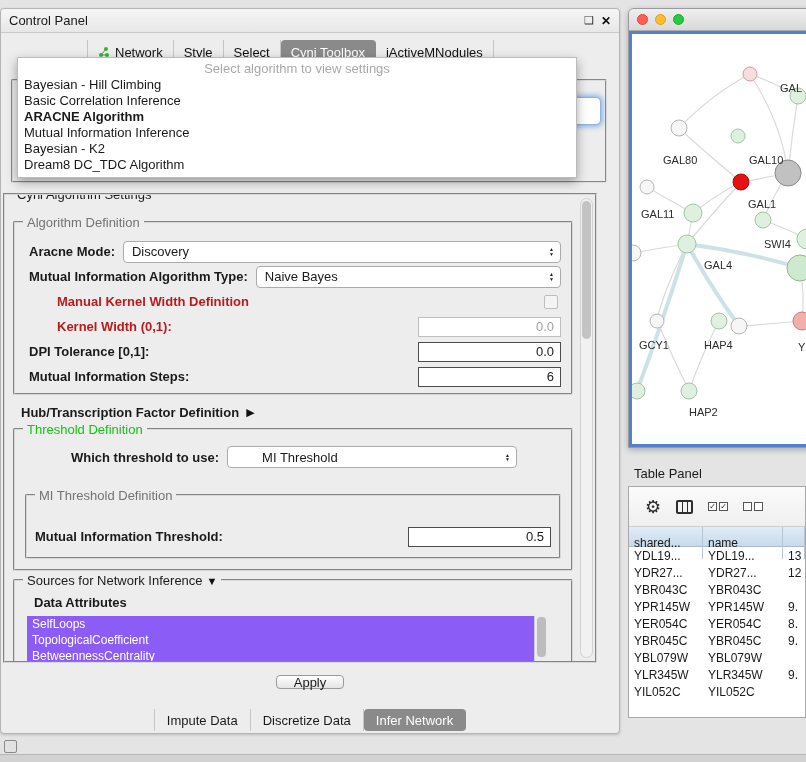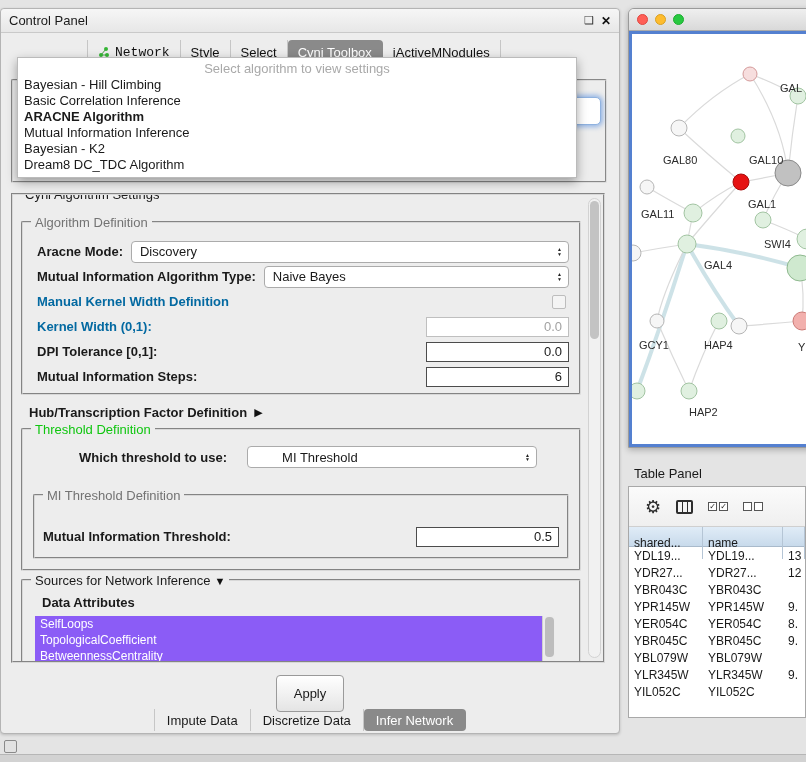--- a/index.html
+++ b/index.html
@@ -22,21 +22,21 @@
   }
   .cp-title { flex:1; }
   .cp-winbtn { font-size:11px; color:#333; margin-left:7px; cursor:default; }
   .cp-winbtn.close { font-size:12px; font-weight:bold; color:#111; }
 
   .cp-tabs { position:absolute; left:86px; top:31px; display:flex; height:24px; font-size:13px; }
   .cp-tab {
     display:flex; align-items:center; gap:5px; padding:0 10px;
     border-right:1px solid #c6c6c6; color:#111; white-space:nowrap;
   }
-  .cp-tab:first-child { border-left:1px solid #c6c6c6;font-family:Liberation Mono, monospace; }
+  .cp-tab:first-child { border-left:1px solid #c6c6c6; }
   .cp-tab.selected { background:#8a8a8a; color:#fff; border-radius:4px; border-color:transparent; }
 
   
   .algo-groupbox {
     position:absolute; left:10px; top:70px; width:596px; height:104px;
     border:2px groove #dcdcdc; border-radius:2px; z-index:1;
   }
   .algo-combo-sliver {
     position:absolute; left:568px; top:88px; width:32px; height:28px;
     background:#fff; border:1px solid #8fb2e0; border-radius:5px;
@@ -48,42 +48,42 @@
     position:absolute; left:16px; top:48px; width:560px; z-index:20;
     background:#fff; border:1px solid #bbb; box-shadow:0 4px 10px rgba(0,0,0,.35);
     padding:3px 0 4px 0; font-size:13px;
   }
   .popup-item { height:16px; line-height:16px; padding:0 6px; white-space:nowrap; }
   .popup-item.placeholder { color:#a9a9a9; text-align:center; }
   .popup-item.selected { font-weight:bold; }
 
   
   .settings-group {
-    position:absolute; left:10px; top:184px; width:594px; height:470px;
+    position:absolute; left:2px; top:184px; width:594px; height:470px;
     border:2px groove #d8d8d8; background:#ededed; z-index:3; overflow:hidden;
   }
   .legend {
     position:absolute; top:-8px; left:8px; background:#ededed; padding:0 4px;
     font-size:13px; white-space:nowrap; z-index:2; display:flex; align-items:center; gap:4px;
   }
   .legend.blue { color:#737373; }
   .legend.green { color:#0fc60f; }
   .v-scrollbar {
     position:absolute; right:2px; top:3px; bottom:3px; width:13px;
     background:#f1f1f1; border:1px solid #d2d2d2; border-radius:7px;
   }
   .v-thumb { position:absolute; top:2px; left:1px; width:9px; height:138px; background:#c3c3c3; border-radius:5px; }
 
   .settings-inner { position:absolute; left:6px; top:10px; right:20px; }
 
   .fs { position:relative; border:2px groove #d8d8d8; border-radius:2px; background:#ededed; }
   .fs-algo { margin:16px 2px 0 2px; padding:16px 10px 4px 14px; }
   .form-row { display:flex; align-items:center; height:25px; font-size:13px; }
   .flabel { font-weight:bold; color:#1a1a1a; white-space:nowrap; }
-  .flabel.disabled { color:#0369a1; }
+  .flabel.disabled { color:#b91c1c;margin-left:28px; }
 
   .combo {
     flex:1; margin-left:8px; height:22px; background:#fff;
     border:1px solid #ababab; border-radius:4px;
     display:flex; align-items:center; padding:0 3px 0 8px; font-size:13px;
   }
   .combo.fixed { flex:none; width:290px; }
   .combo-arrows { margin-left:auto; display:flex; flex-direction:column; align-items:center; line-height:4.5px; font-size:5px; color:#222; padding:0 3px; }
 
   .checkbox {
@@ -108,21 +108,21 @@
   .fs-sources { margin:8px 2px 0 2px; padding:12px 8px 8px 8px; height:140px; }
   .da-label { font-weight:bold; font-size:13px; margin:2px 0 6px 11px; }
   .attr-list { position:relative; margin-left:4px; width:520px; height:64px; background:#fff; overflow:hidden; }
   .attr-items { position:absolute; left:0; top:0; right:13px; }
   .attr-item { height:16px; line-height:16px; background:#8b5cf6; color:#fff; font-size:12px; padding-left:5px; white-space:nowrap; }
   .attr-scroll { position:absolute; right:0; top:0; bottom:0; width:13px; background:#ececec; border-left:1px solid #cfcfcf; }
   .attr-thumb { position:absolute; top:1px; left:2px; width:9px; height:40px; background:#bdbdbd; border-radius:4px; }
 
   .apply-btn {
     position:absolute; left:50%; transform:translateX(-50%); top:666px;
-    width:68px; height:37px; border:1px solid #9a9a9a; border-radius:4px;
+    width:68px; height:14px; border:1px solid #9a9a9a; border-radius:4px;
     background:linear-gradient(#ffffff,#e4e4e4); font-size:13px;
     display:flex; align-items:center; justify-content:center;
   }
 
   .bottom-tabs { position:absolute; top:700px; left:0; right:0; display:flex; justify-content:center; height:22px; font-size:13px; }
   .bottom-tab { display:flex; align-items:center; padding:0 12px; border-right:1px solid #c6c6c6; }
   .bottom-tab:first-child { border-left:1px solid #c6c6c6; }
   .bottom-tab.selected { background:#8a8a8a; color:#fff; border-radius:4px; border-color:transparent; }
 
   
@@ -294,21 +294,21 @@
           <span class="tri">▶</span>
         </div>
 
         <div class="fs fs-threshold">
           <span class="legend green">
             <span>Threshold Definition</span>
           </span>
 
           <div class="which-row">
             <span class="flabel">Which threshold to use:</span>
-            <div class="combo fixed" style="margin-left:20px;padding-left:34px;">
+            <div class="combo fixed" style="margin-left:8px;padding-left:34px;">
               <span>MI Threshold</span>
               <span class="combo-arrows">
                 <span>▲</span>
                 <span>▼</span>
               </span>
             </div>
           </div>
 
           <div class="fs fs-mi">
             <span class="legend blue">

